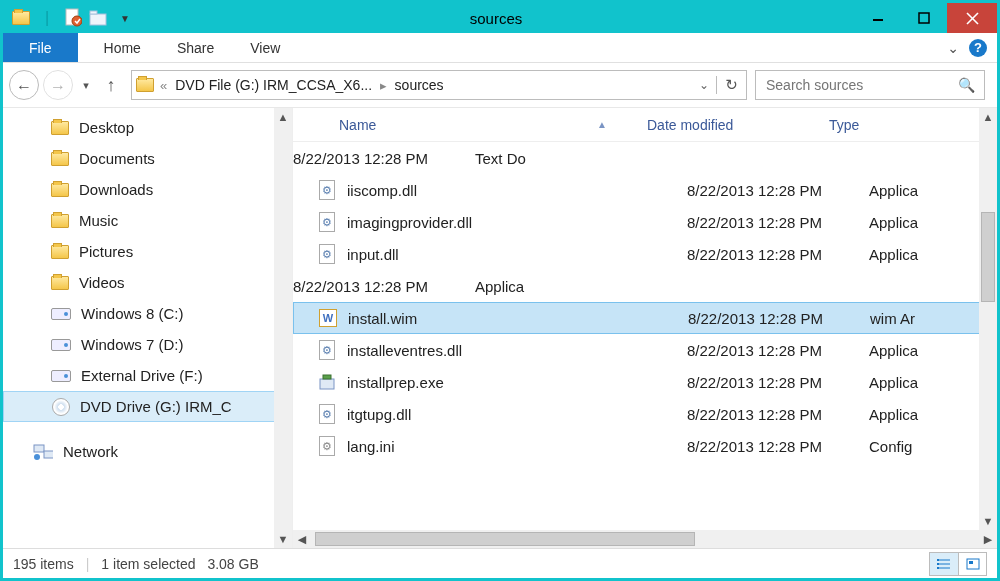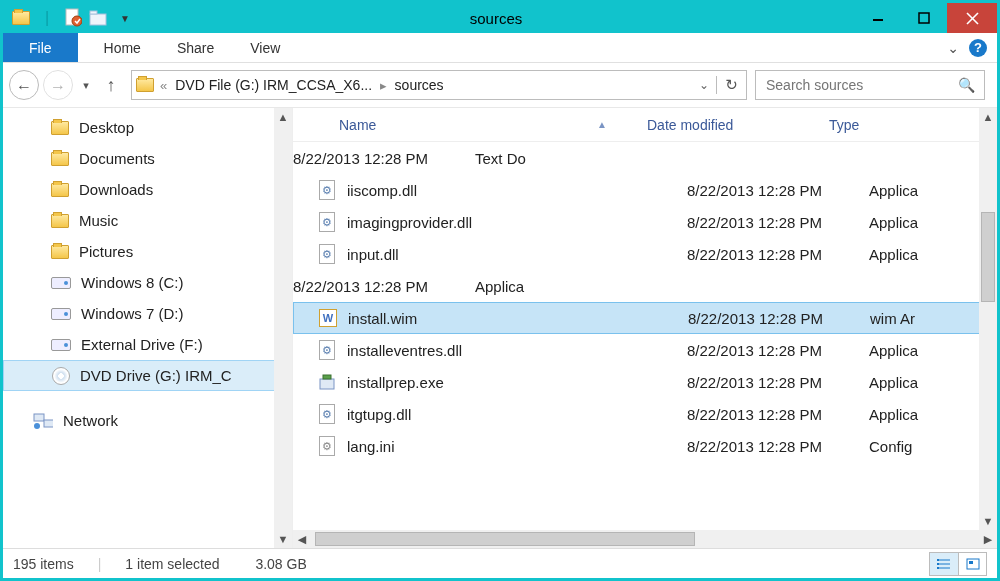--- a/index.html
+++ b/index.html
@@ -53,21 +53,21 @@
   .cell-name { width: 394px; padding-left: 24px; display: flex; align-items: center; gap: 10px; }
   .cell-date { width: 182px; }
   .cell-type { flex: 1; white-space: nowrap; overflow: hidden; }
   .file-ico { width: 20px; height: 20px; display:flex; align-items:center; justify-content:center; }
   .hscroll { height: 18px; background: #f0f0f0; display:flex; align-items:center; }
   .hscroll .arrow { width:18px; text-align:center; font-size:11px; color:#555;}
   .hscroll .thumb { margin-left: 4px; width: 380px; height: 14px; background:#cfcfcf; border:1px solid #b5b5b5;}
   .vscroll { position:absolute; right:0; top:0; width:18px; height:calc(100% - 18px); background:#f0f0f0; display:flex; flex-direction:column; }
   .vscroll .arrow { height:18px; display:flex; align-items:center; justify-content:center; font-size:11px; color:#555;}
   .vscroll .thumb { width:14px; height:90px; margin:86px auto 0; background:#cfcfcf; border:1px solid #b5b5b5;}
-  .status { height: 30px; border-top: 1px solid #ddd; display: flex; align-items: center; padding: 0 10px; font-size: 14px; color: #444; gap: 16px; }
+  .status { height: 30px; border-top: 1px solid #ddd; display: flex; align-items: center; padding: 0 10px; font-size: 14px; color: #444; gap: 4px; }
   .status .sep { color:#ccc; padding: 0 8px; }
   .view-btns { margin-left: auto; display: flex; border:1px solid #bcbcbc; }
   .view-btn { width: 28px; height: 22px; display:flex; align-items:center; justify-content:center; border-left:1px solid #bcbcbc; font-size:12px; color:#1979ca;}
   .view-btn:first-child { border-left:none; background:#daedf9; }
   .ic-folder { width:18px; height:14px; background:#ffd f80; background: linear-gradient(#ffe9a0,#f4c64a); border:1px solid #d0a030; border-radius:1px; position:relative;}
   .ic-folder::before { content:""; position:absolute; top:-3px; left:1px; width:7px; height:3px; background:#f4c64a; border:1px solid #d0a030; border-bottom:none;}
   .ic-drive { width:20px; height:12px; background:#eef; border:1px solid #999; border-radius:2px; position:relative;}
   .ic-drive::after { content:""; position:absolute; right:2px; top:3px; width:4px; height:4px; background:#4a90d9; border-radius:50%;}
   .ic-dvd { width:18px; height:18px; border:1px solid #aaa; border-radius:50%; background: radial-gradient(#fff 25%, #cde 26%, #fff 60%); position:relative;}
   .ic-txt { width:16px; height:20px; background:#fff; border:1px solid #aaa; position:relative;}
@@ -196,20 +196,26 @@
             <span>Music</span>
           </div>
           <div class="tree-item">
             <span>
               <div class="ic-folder"></div>
             </span>
             <span>Pictures</span>
           </div>
           <div class="tree-item">
             <span>
+              <div class="ic-folder"></div>
+            </span>
+            <span>Videos</span>
+          </div>
+          <div class="tree-item">
+            <span>
               <div class="ic-drive"></div>
             </span>
             <span>Windows 8 (C:)</span>
           </div>
           <div class="tree-item">
             <span>
               <div class="ic-drive"></div>
             </span>
             <span>Windows 7 (D:)</span>
           </div>

